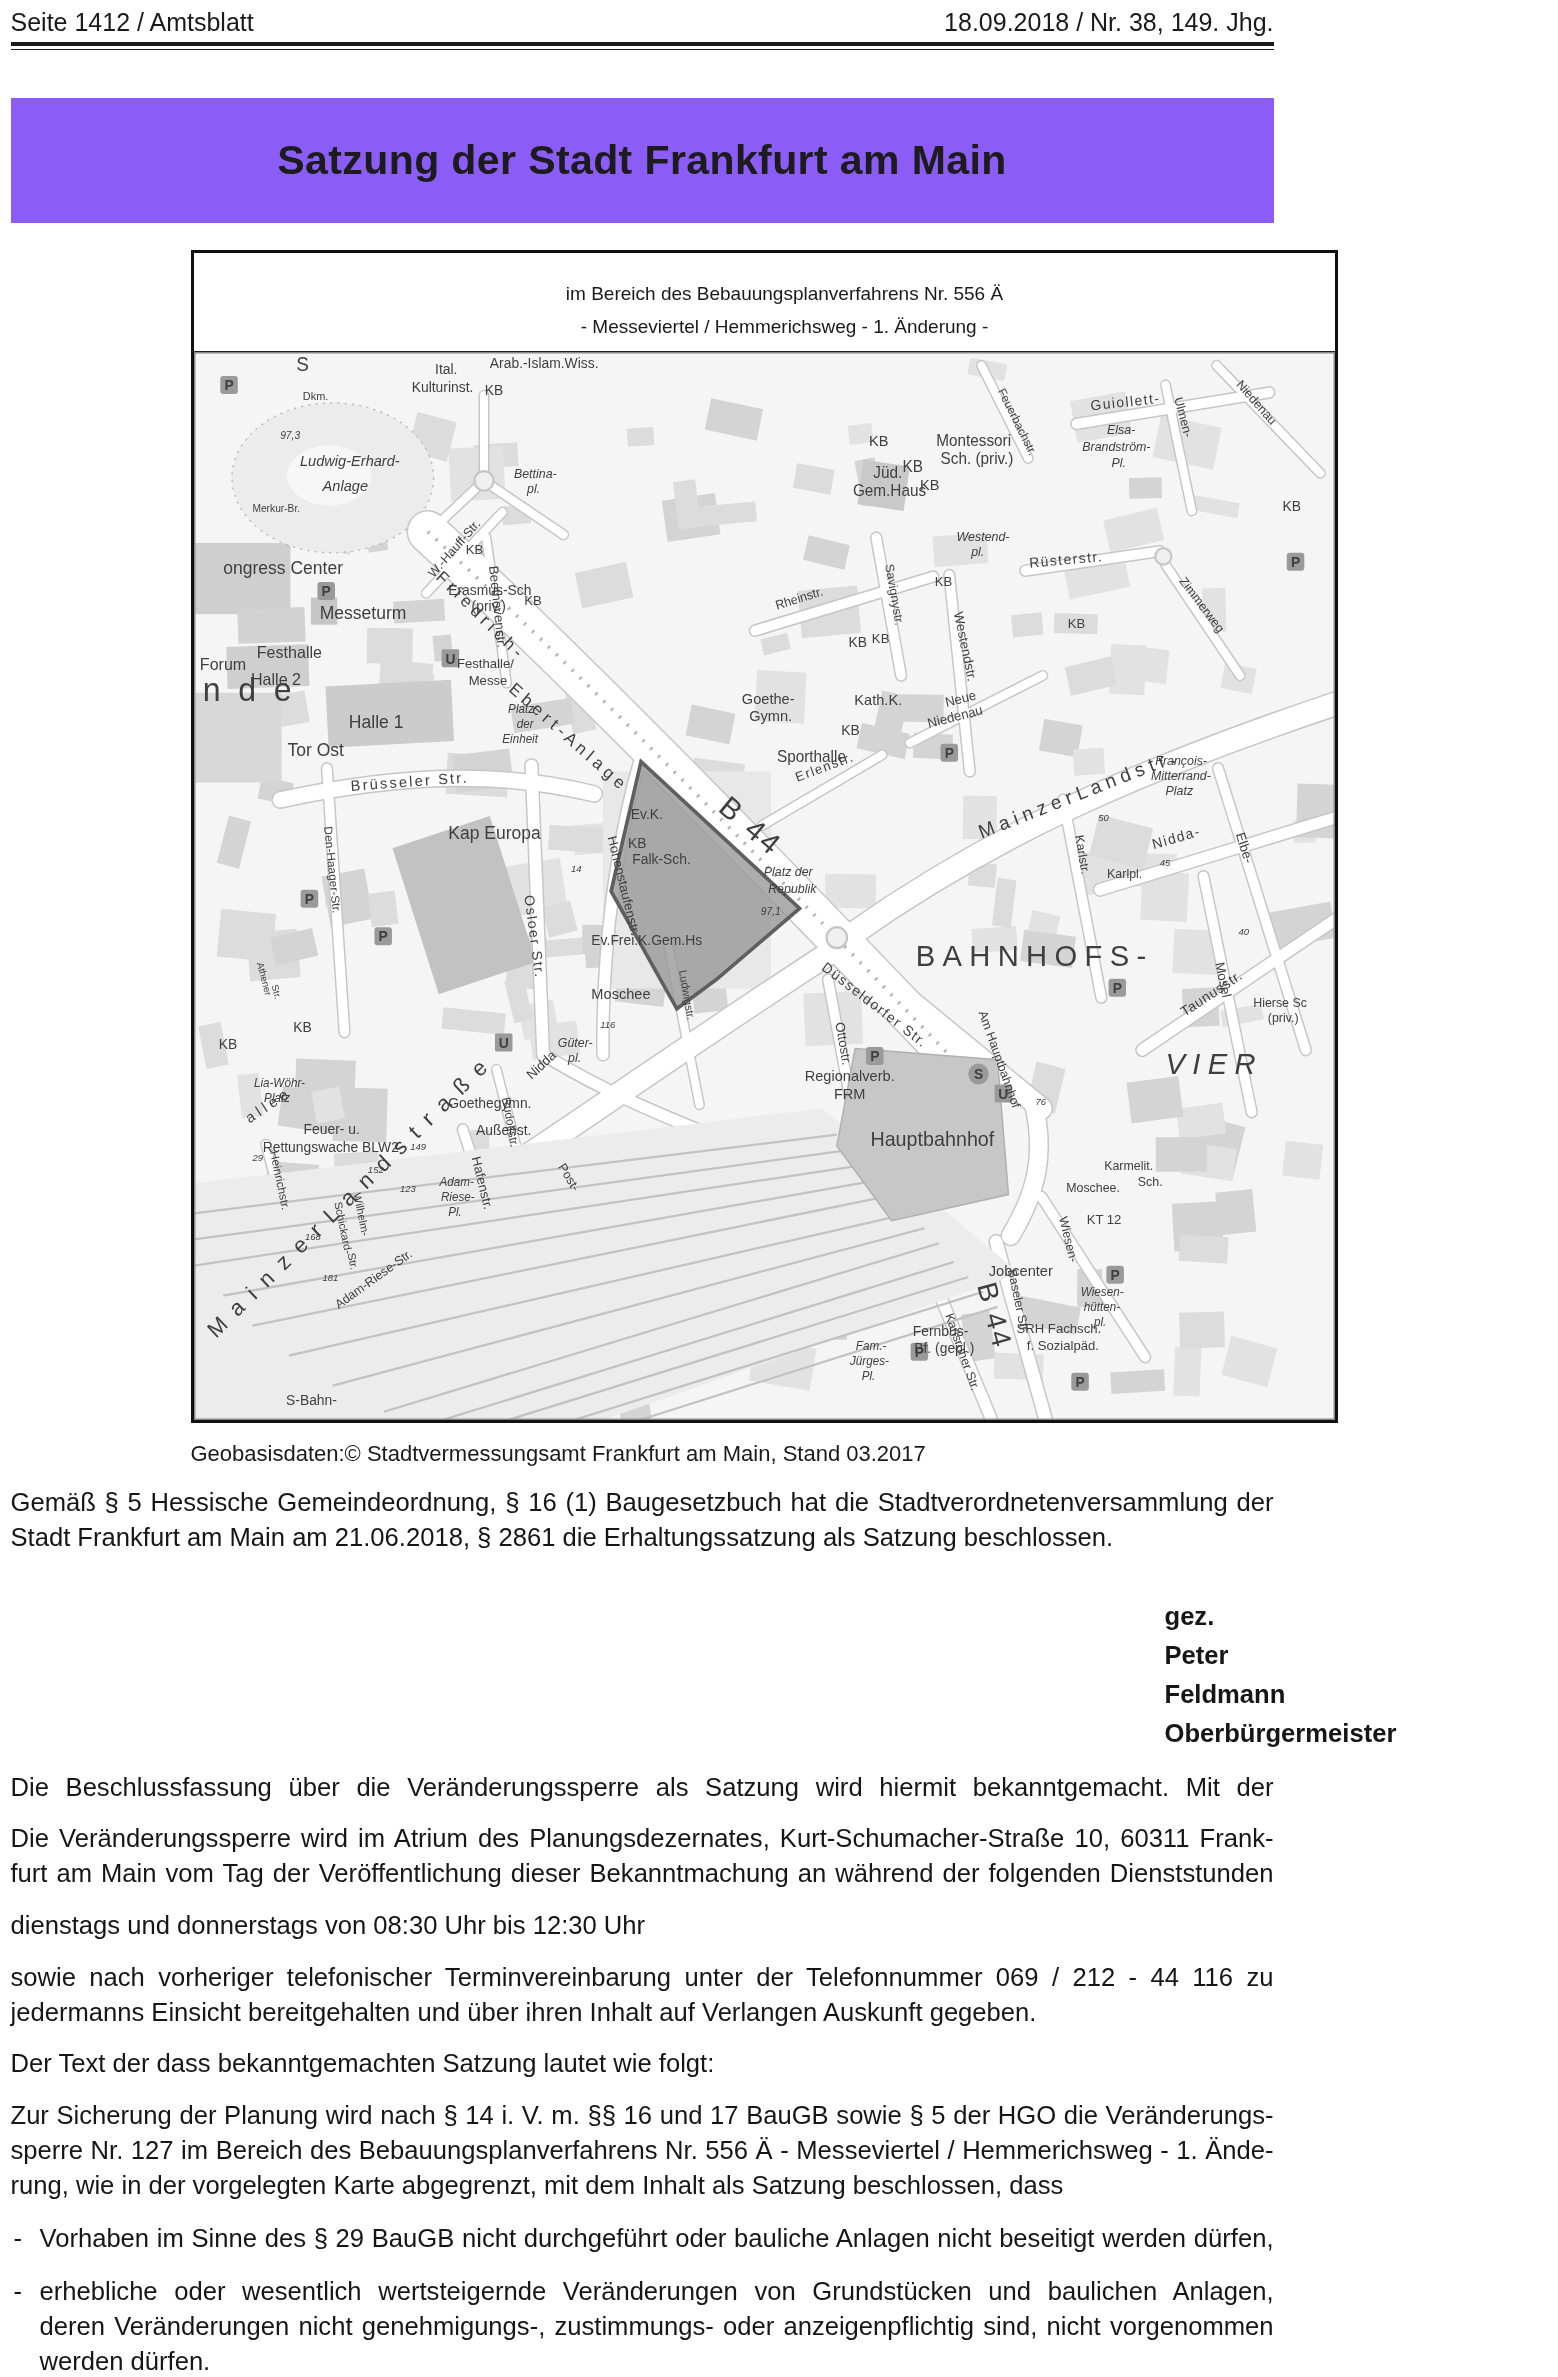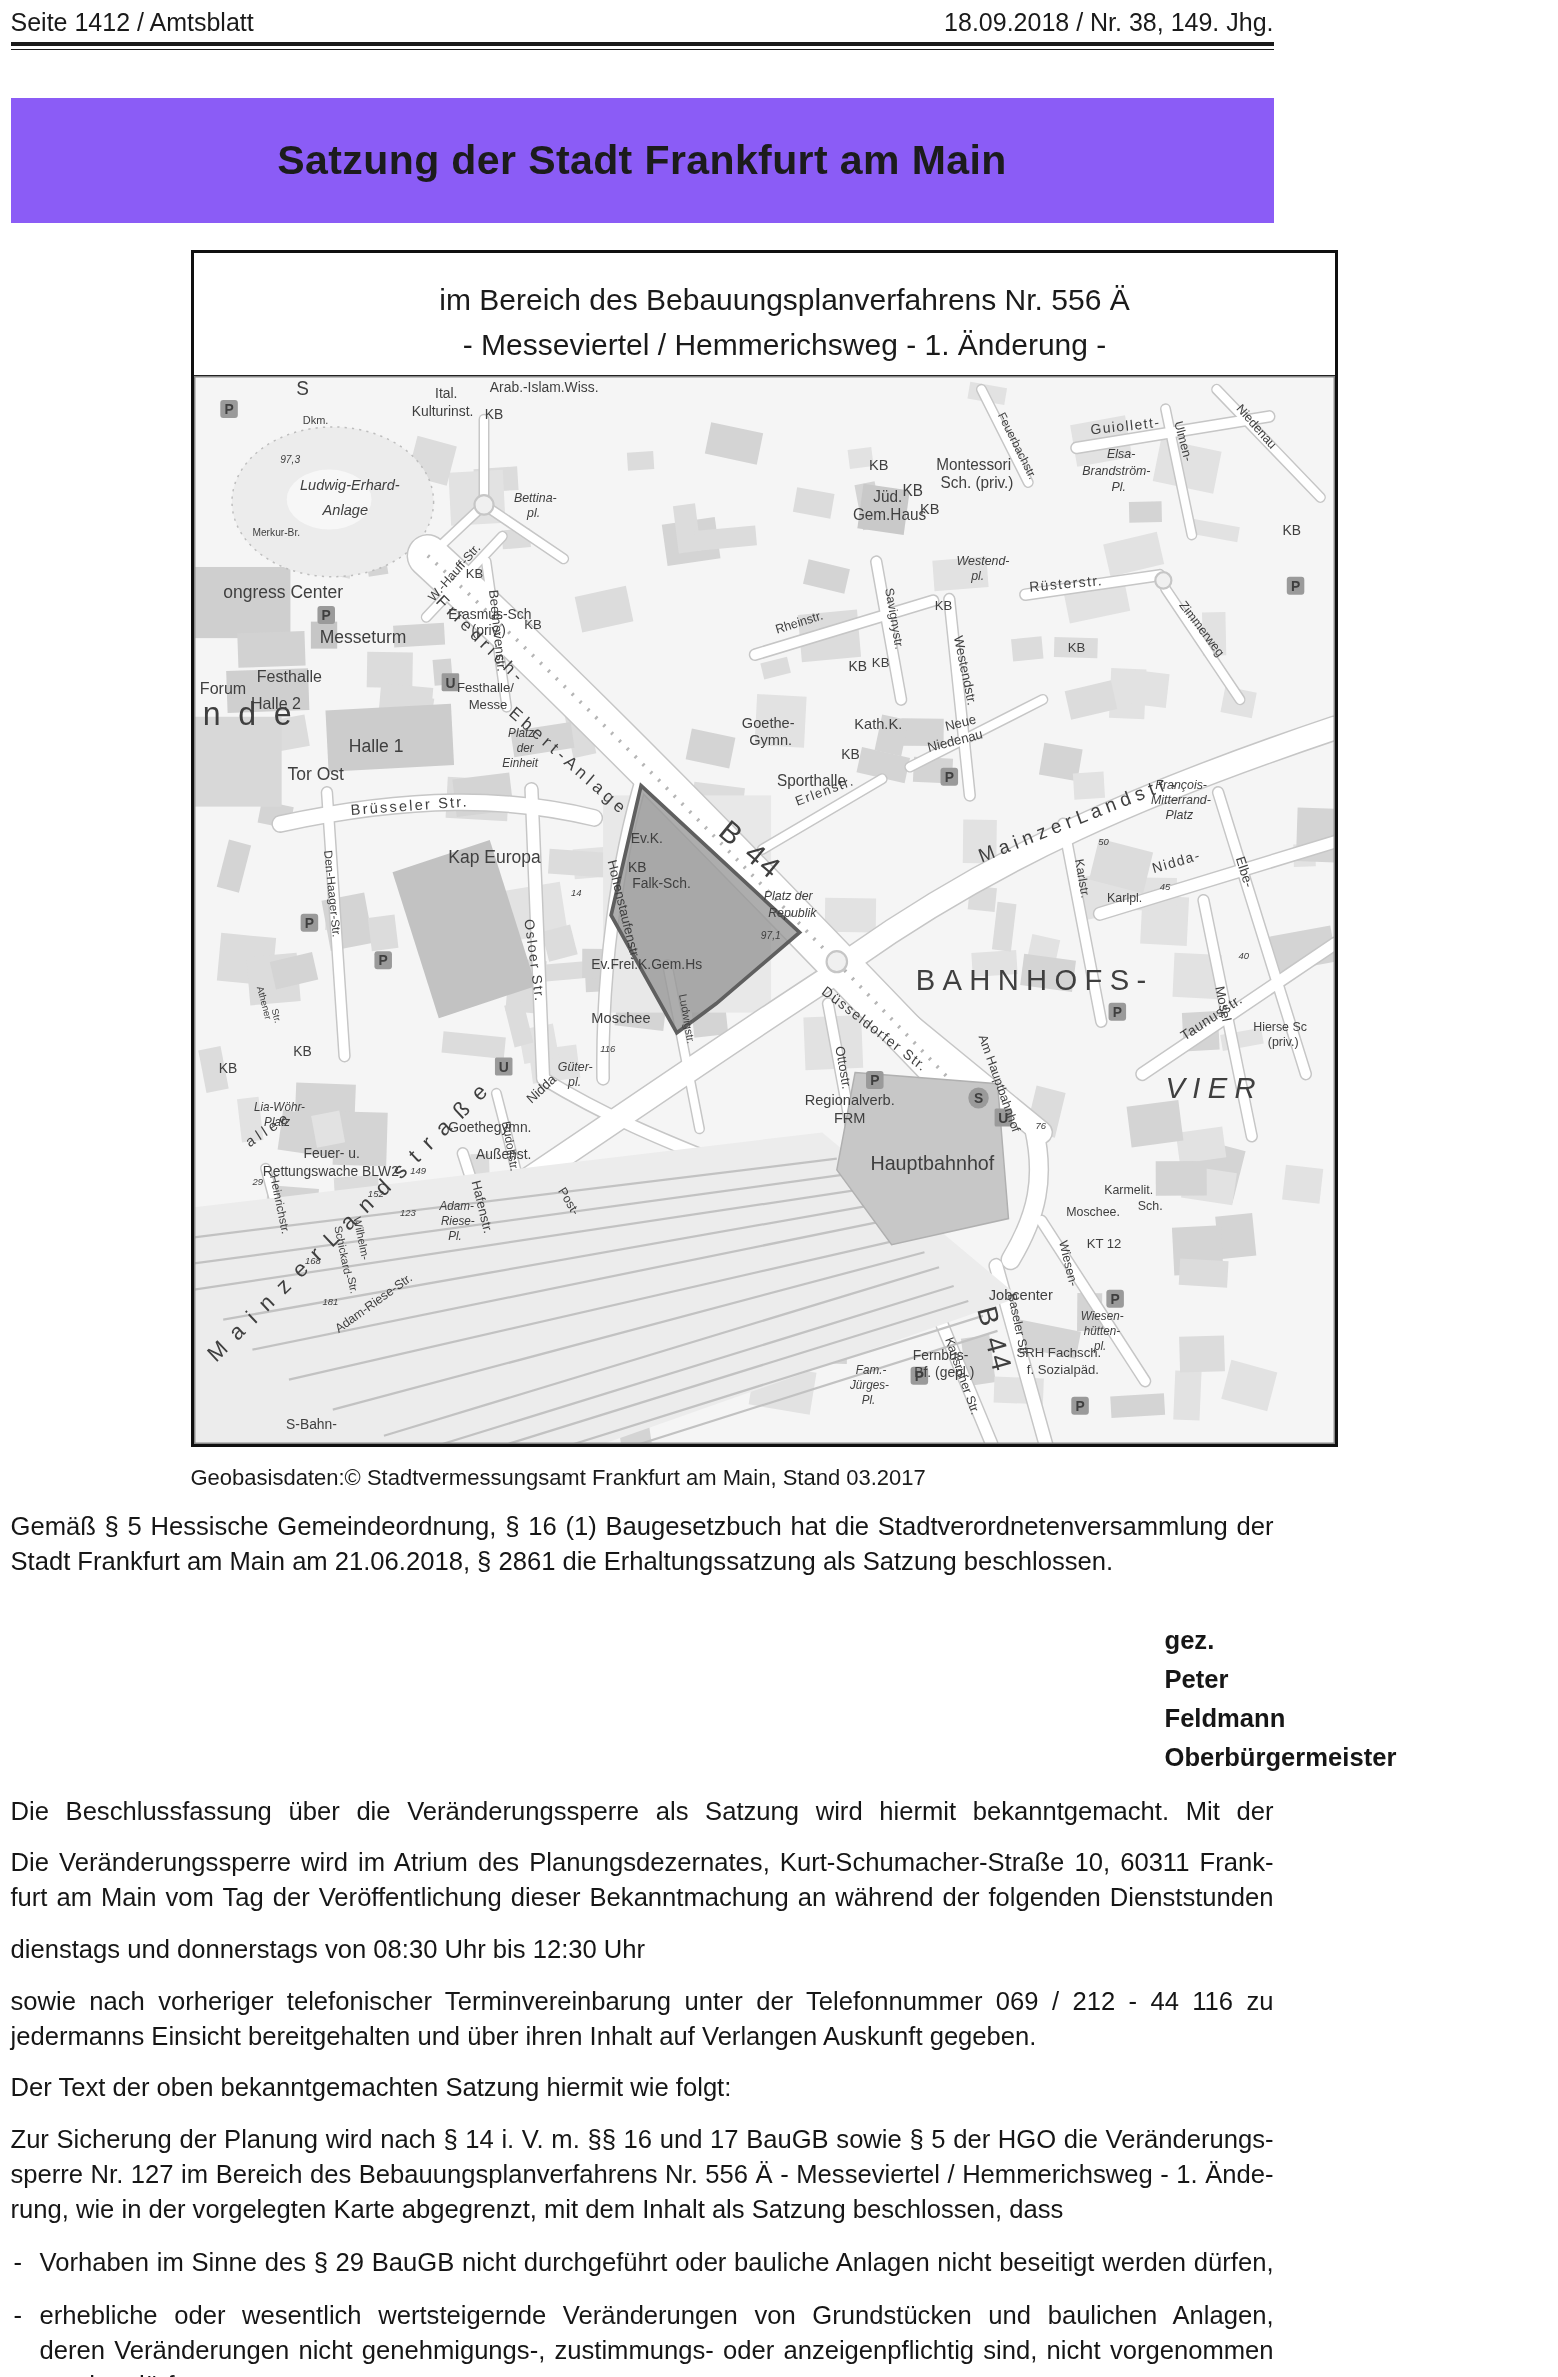--- a/index.html
+++ b/index.html
@@ -7,21 +7,21 @@
   .page{width:1284px;height:2377px;position:relative;background:#fff;}
   .content{padding:0 10.5px;}
   .hdr{display:flex;justify-content:space-between;font-size:25px;padding-top:7.5px;color:#1a1a1a;}
   .rule1{height:3.8px;background:#1a1a1a;margin-top:5.3px;}
   .rule2{height:1.5px;background:#1a1a1a;margin-top:3px;}
   .titlebar{margin-top:48px;height:125px;background:#8b5cf6;display:flex;align-items:center;justify-content:center;}
   .titlebar h1{margin:0;font-size:41px;font-weight:bold;color:#1c1c1c;letter-spacing:0.4px;}
   .figure{margin-top:27px;margin-left:180px;width:1141px;border:3.8px solid #101010;background:#fff;}
   .figtitle{text-align:center;padding-top:19.6px;padding-bottom:13.5px;}
   .ft1{font-size:35px;color:#1a1a1a;}
-  .ft2,.ft3{font-size:30px;color:#1a1a1a;margin-top:10.5px;padding-left:41px;}
+  .ft2,.ft3{font-size:19px;color:#1a1a1a;margin-top:10.5px;padding-left:41px;}
   .mapwrap{width:1141px;height:1068px;overflow:hidden;border-top:0.8px solid #222;}
   svg{display:block;}
   .caption{margin-top:18px;margin-left:180px;font-size:22px;color:#1a1a1a;}
   .bodytext{margin-top:18px;font-size:25.6px;color:#161616;}
   .blk{margin-top:16.6px;}
   .blk .ln{line-height:35px;text-align:justify;text-align-last:justify;}
   .blk .ln.last{text-align:left;text-align-last:left;}
   .blk.sig{margin-top:42px;font-weight:bold;}
   .blk.sig .ln{text-align:left;text-align-last:left;margin-left:1154px;line-height:39px;}
   .blk.bullet{position:relative;padding-left:29px;margin-top:18px;}
@@ -528,21 +528,21 @@
           <div class="ln">furt am Main vom Tag der Veröffentlichung dieser Bekanntmachung an während der folgenden Dienststunden</div>
         </div>
         <div class="blk p">
           <div class="ln last">dienstags und donnerstags von 08:30 Uhr bis 12:30 Uhr</div>
         </div>
         <div class="blk p">
           <div class="ln">sowie nach vorheriger telefonischer Terminvereinbarung unter der Telefonnummer 069 / 212 - 44 116 zu</div>
           <div class="ln last">jedermanns Einsicht bereitgehalten und über ihren Inhalt auf Verlangen Auskunft gegeben.</div>
         </div>
         <div class="blk p">
-          <div class="ln last">Der Text der oben bekanntgemachten Satzung hiermit wie folgt:</div>
+          <div class="ln last">Der Text der dass bekanntgemachten Satzung lautet wie folgt:</div>
         </div>
         <div class="blk p">
           <div class="ln">Zur Sicherung der Planung wird nach § 14 i. V. m. §§ 16 und 17 BauGB sowie § 5 der HGO die Veränderungs-</div>
           <div class="ln">sperre Nr. 127 im Bereich des Bebauungsplanverfahrens Nr. 556 Ä - Messeviertel / Hemmerichsweg - 1. Ände-</div>
           <div class="ln last">rung, wie in der vorgelegten Karte abgegrenzt, mit dem Inhalt als Satzung beschlossen, dass</div>
         </div>
         <div class="blk bullet">
           <span class="marker">-</span>
           <div class="ln">Vorhaben im Sinne des § 29 BauGB nicht durchgeführt oder bauliche Anlagen nicht beseitigt werden dürfen,</div>
         </div>

